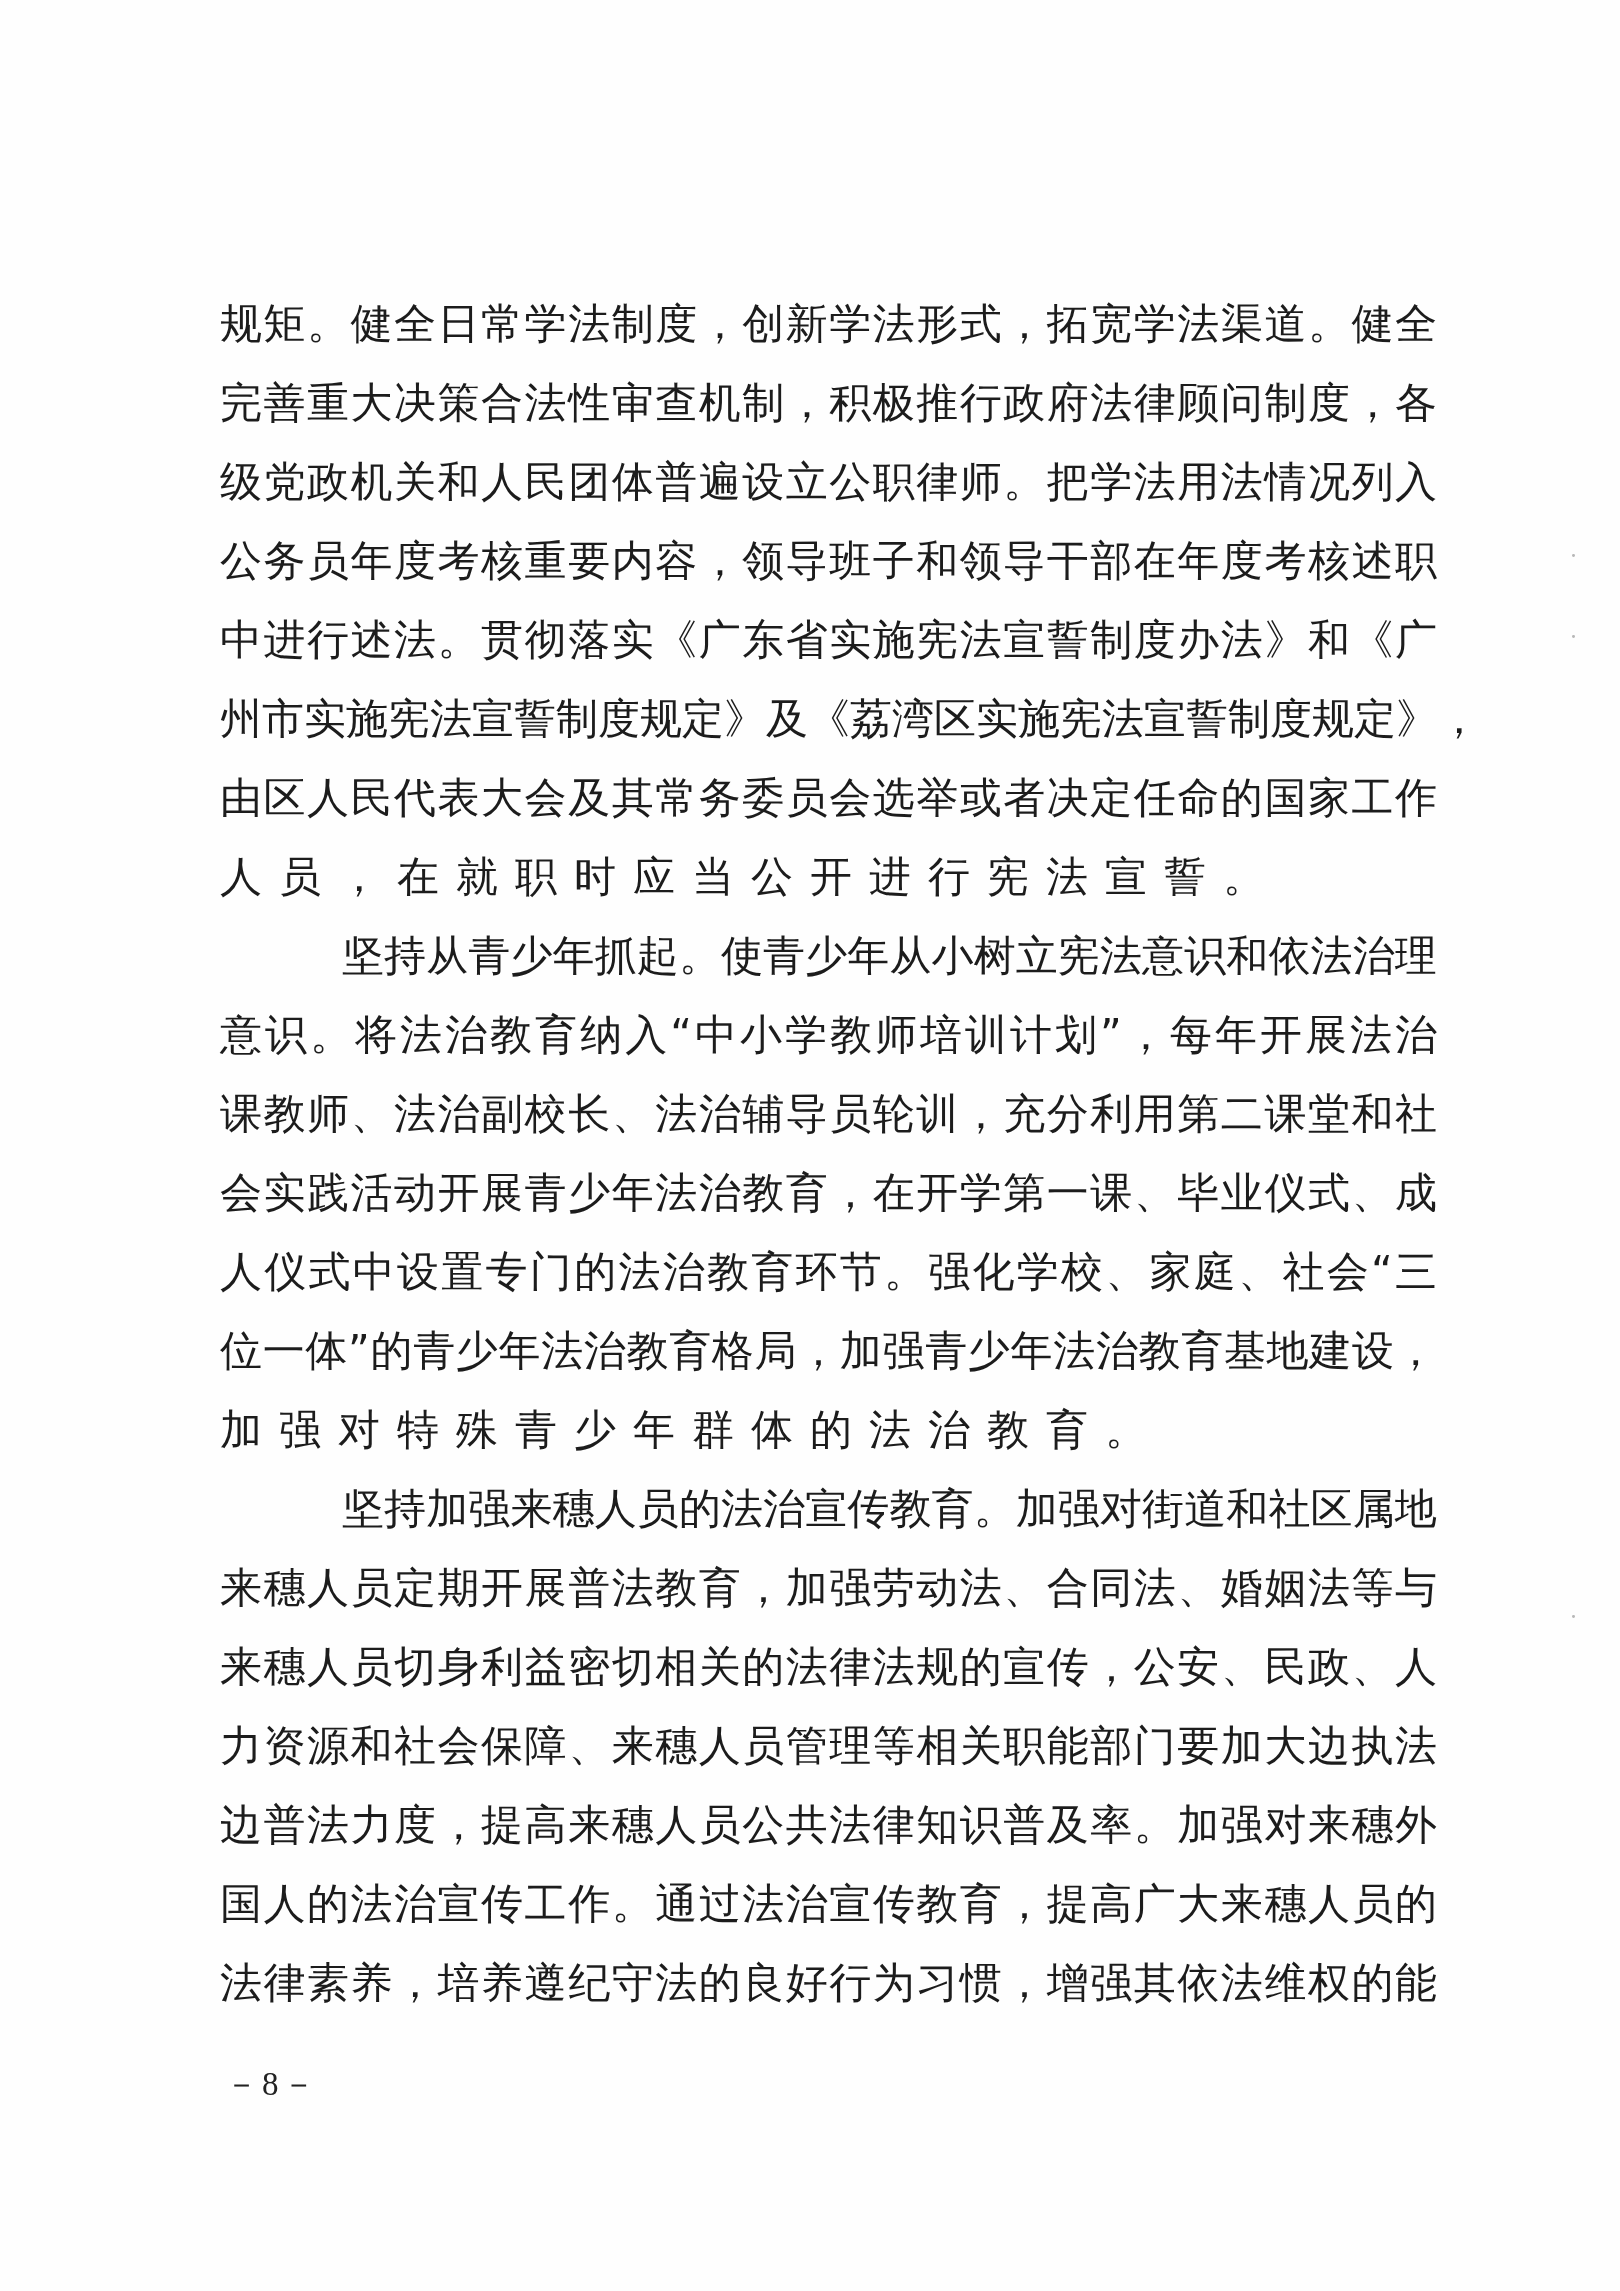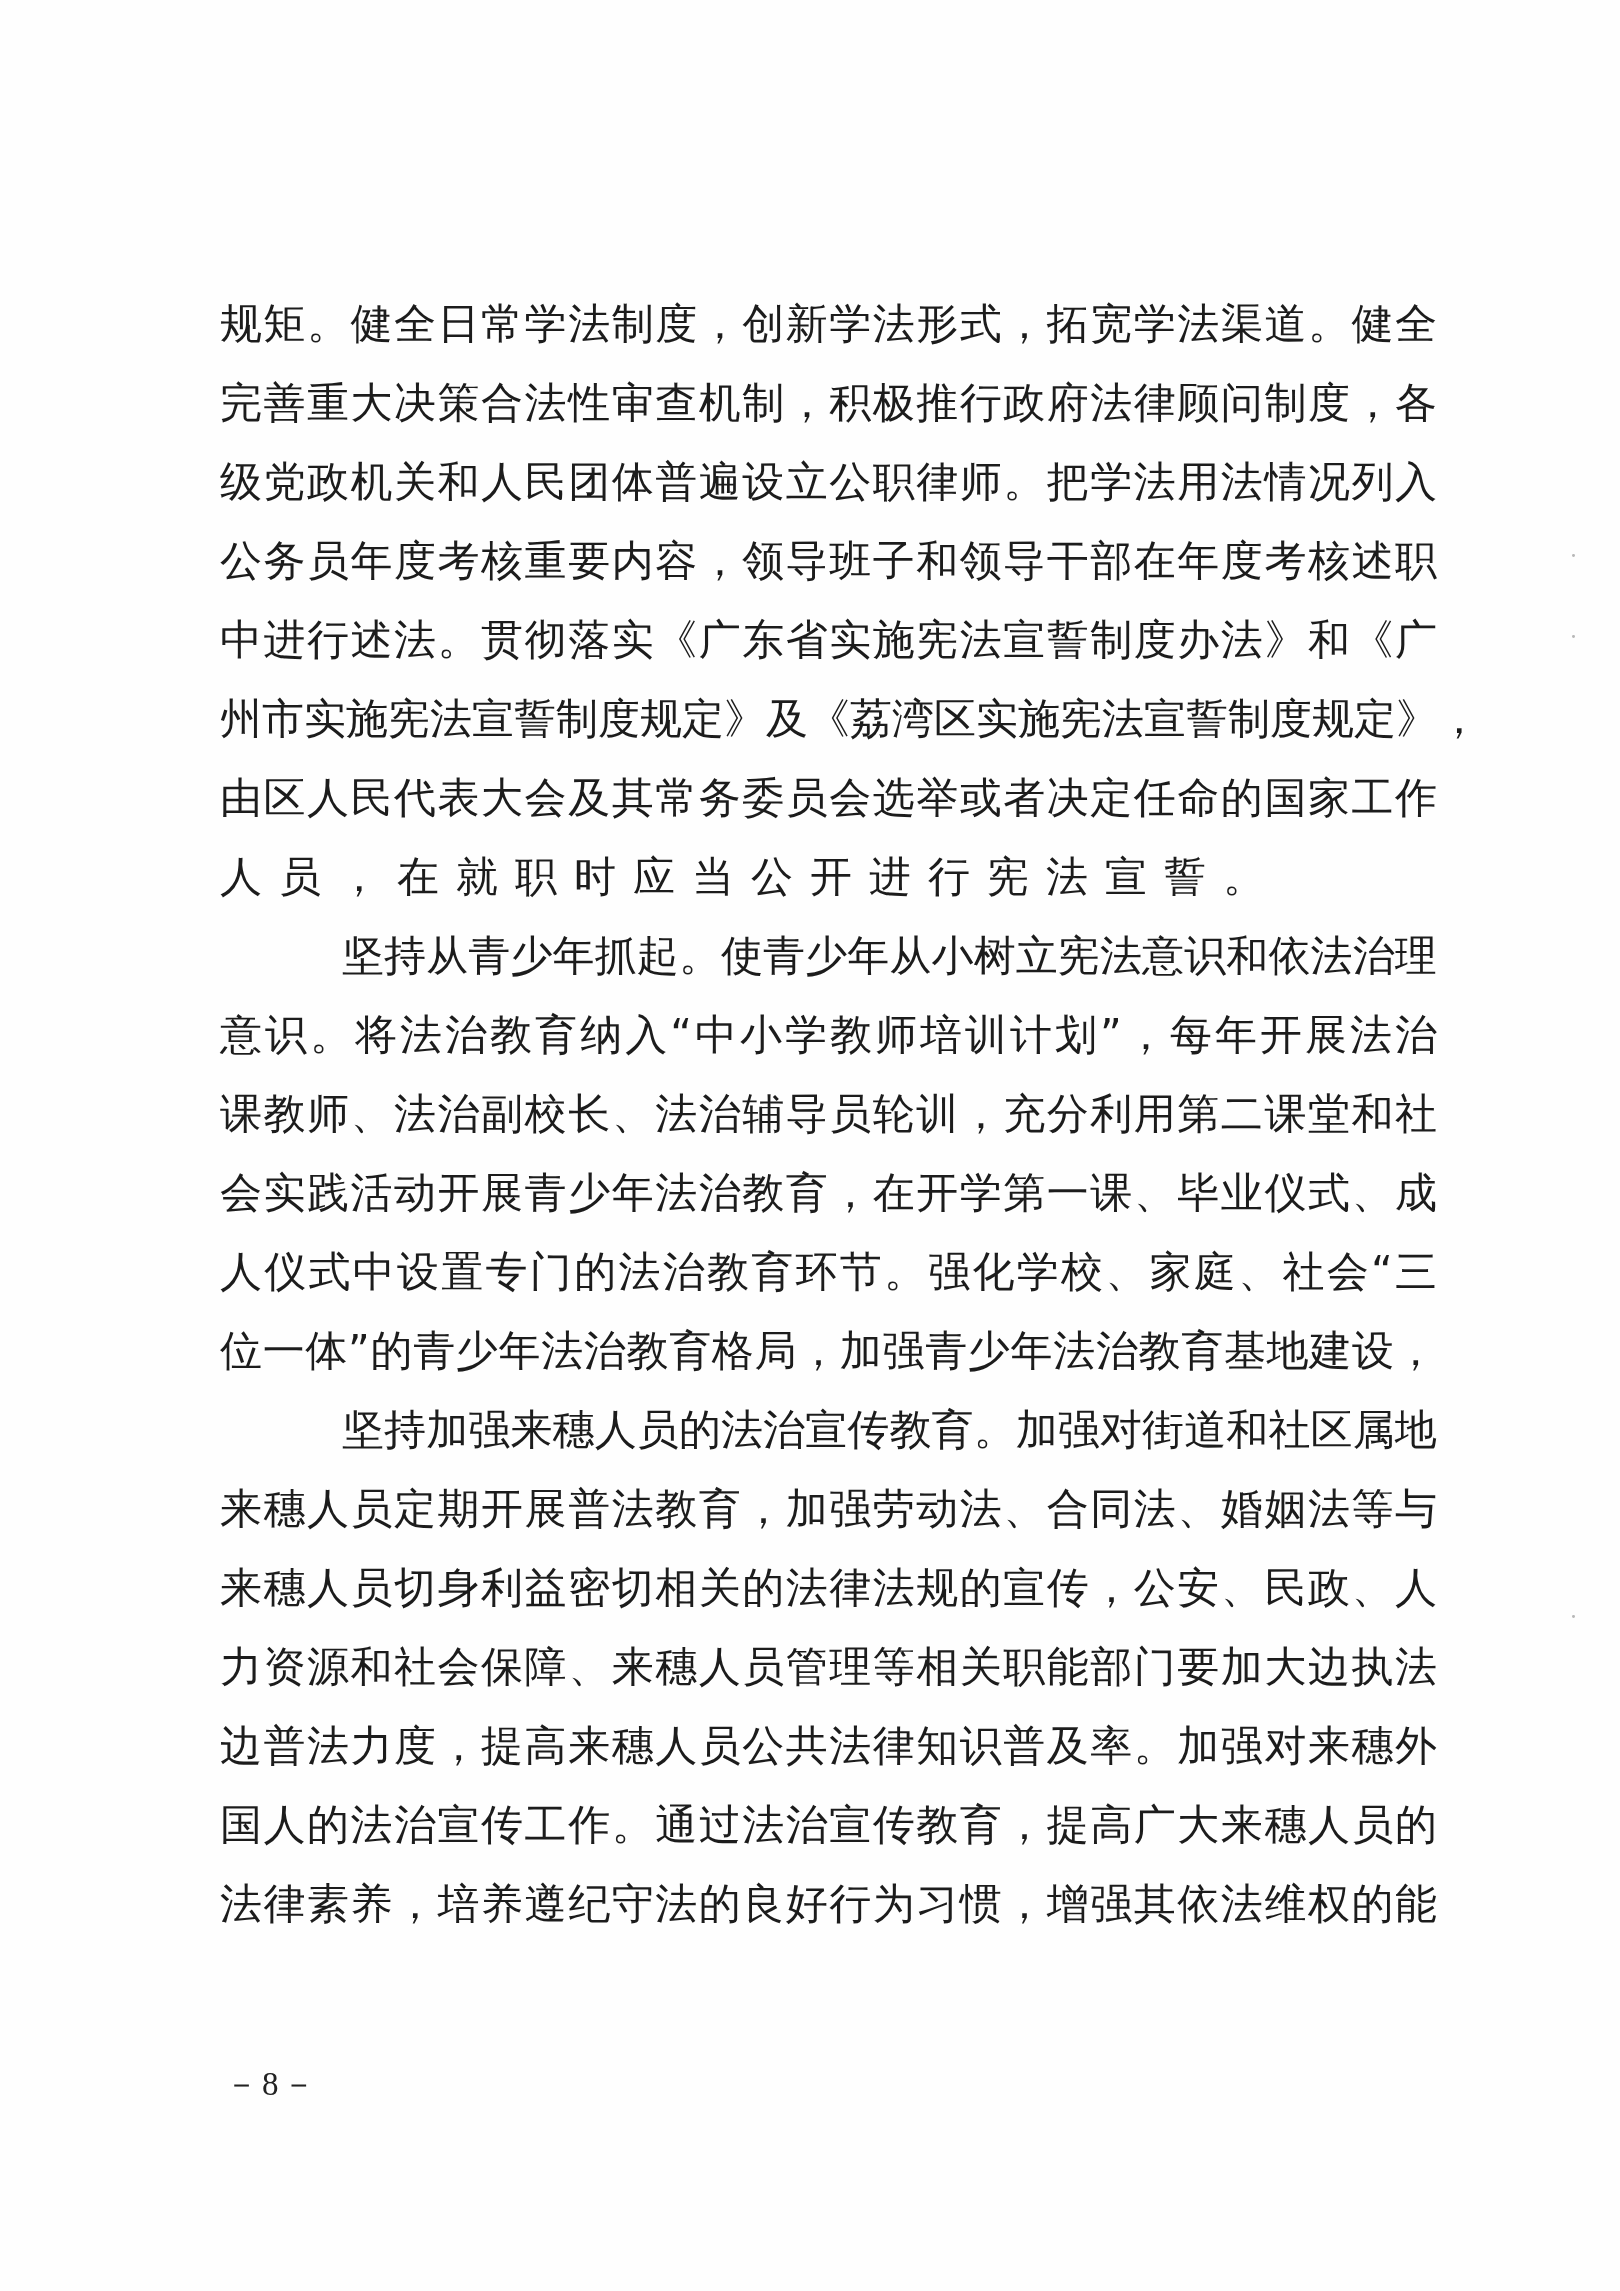--- a/index.html
+++ b/index.html
@@ -461,20 +461,21 @@
           <span>法</span>
           <span>治</span>
           <span>教</span>
           <span>育</span>
           <span>基</span>
           <span>地</span>
           <span>建</span>
           <span>设</span>
           <span>，</span>
         </span>
+      <span class="line last">加强对特殊青少年群体的法治教育。</span>
     </div>
 
     <div>
       <span class="line indent" style="display: flex; justify-content: space-between;">
           <span>坚</span>
           <span>持</span>
           <span>加</span>
           <span>强</span>
           <span>来</span>
           <span>穗</span>

